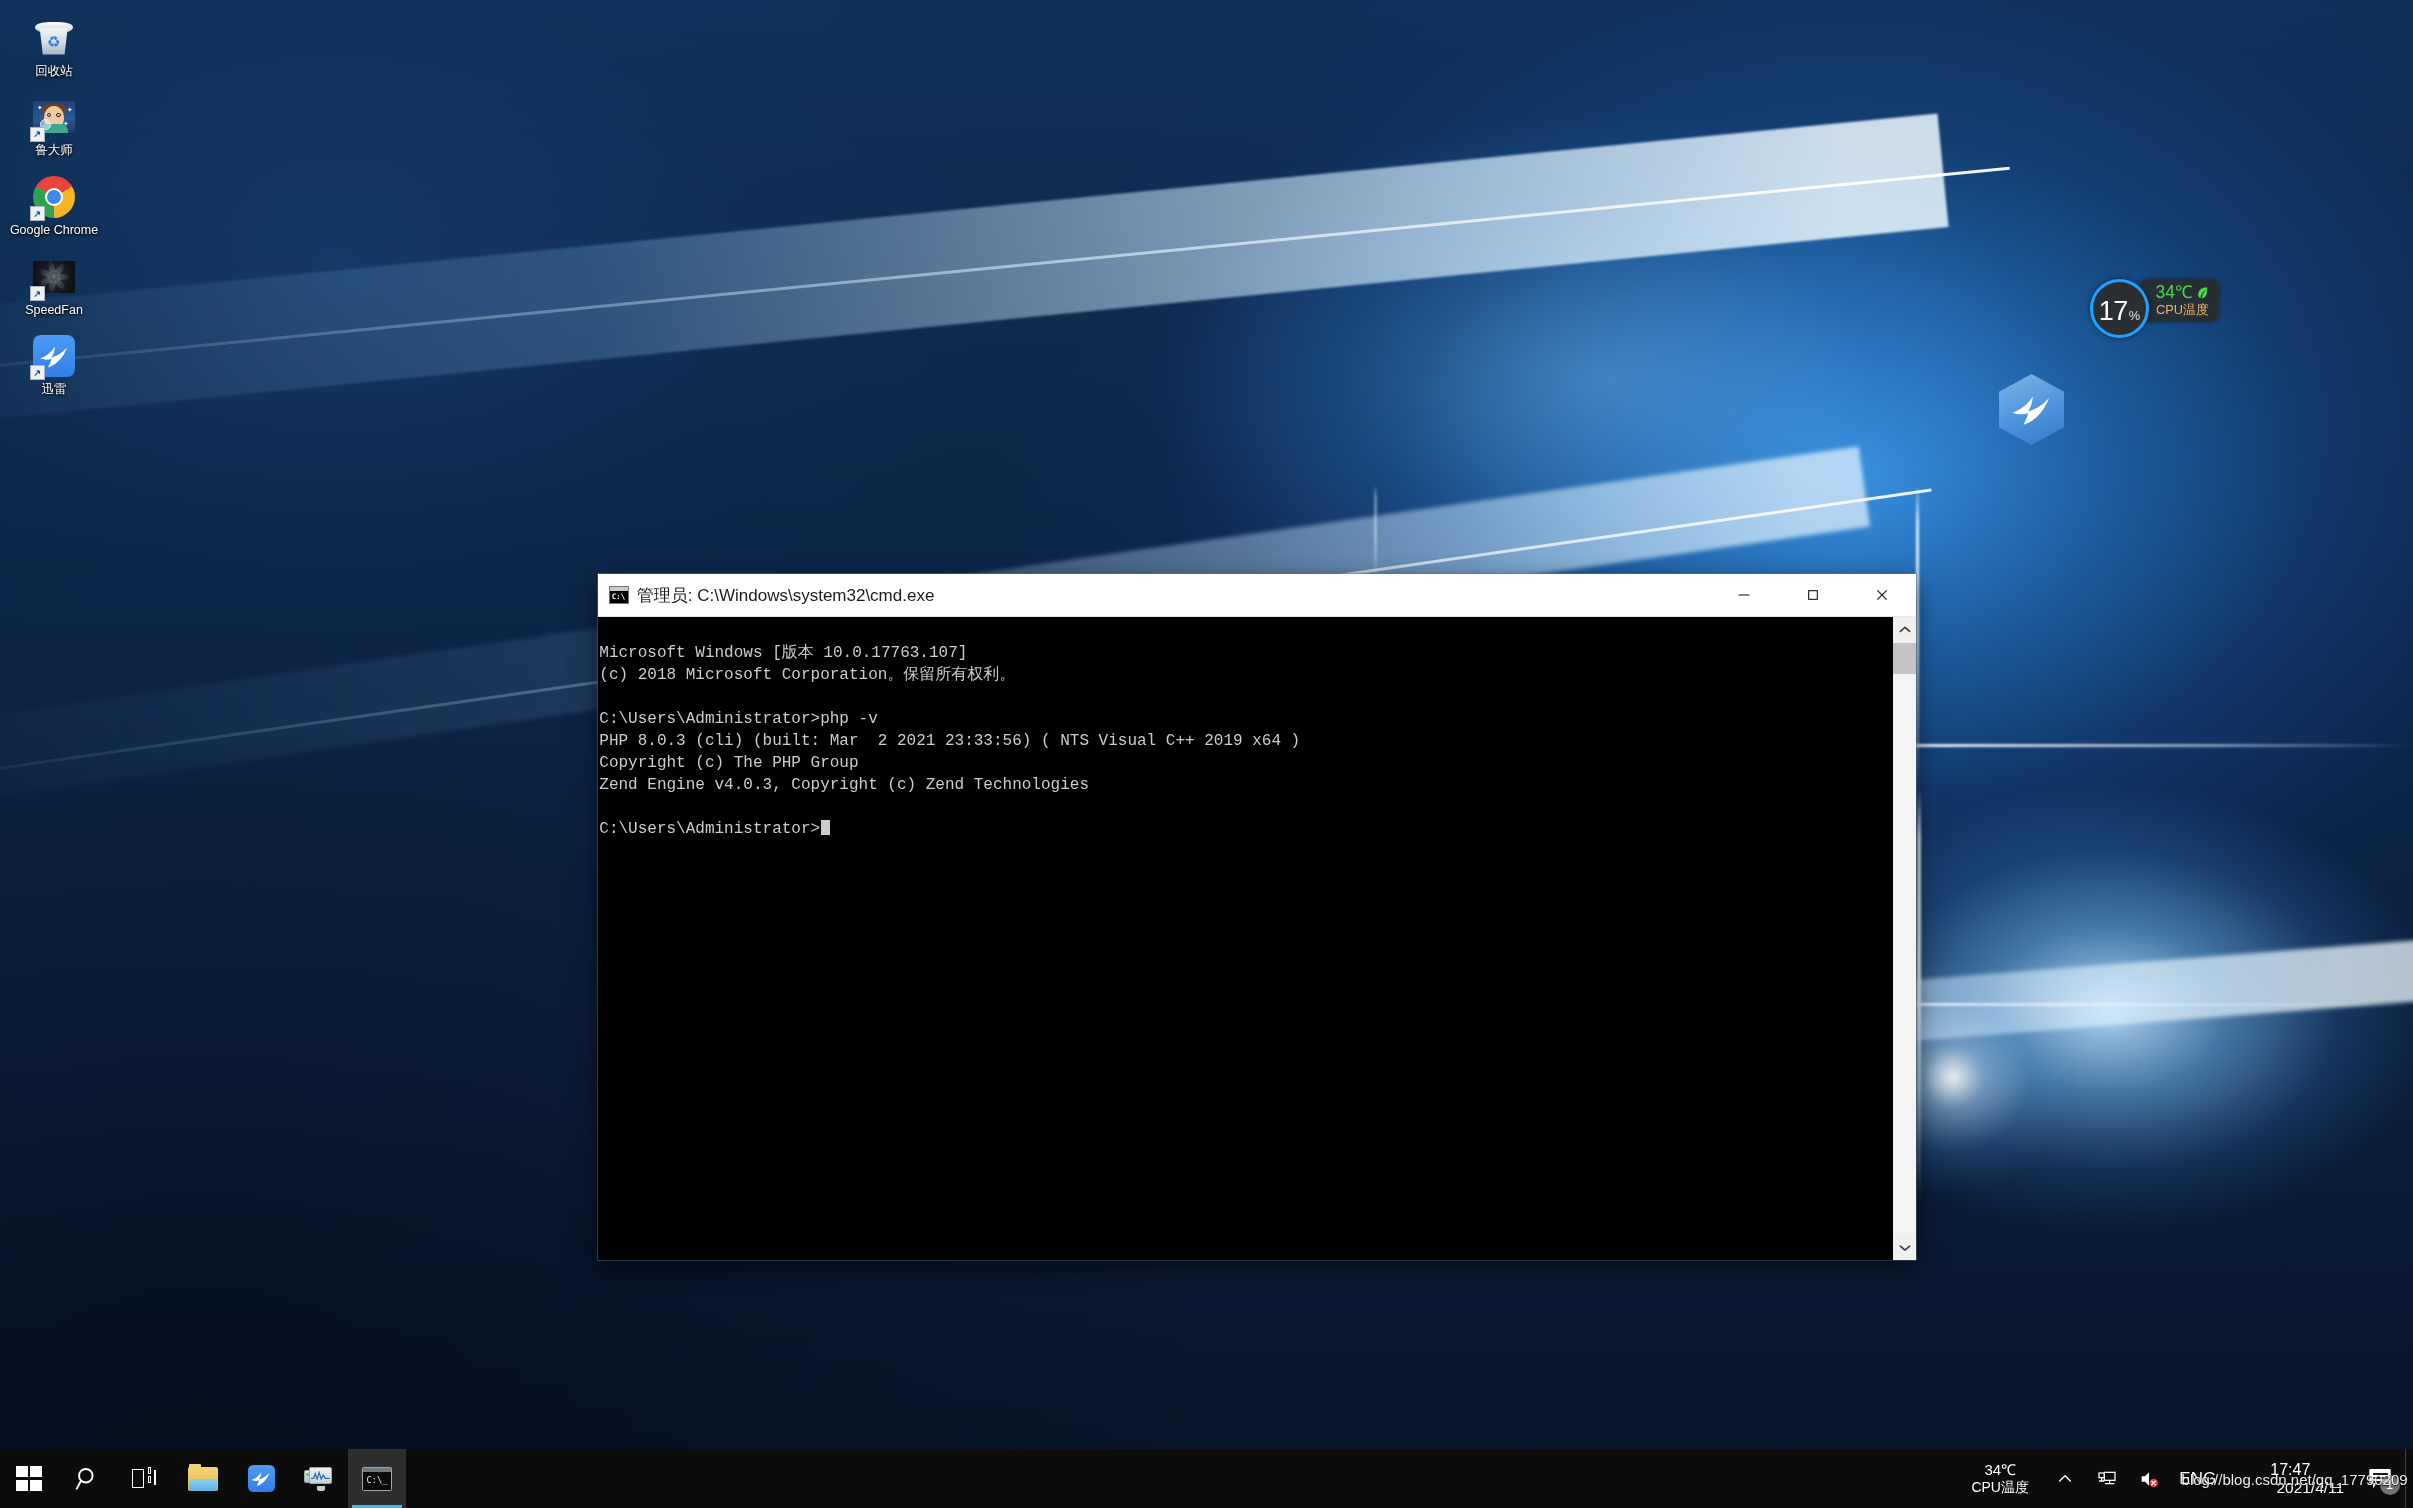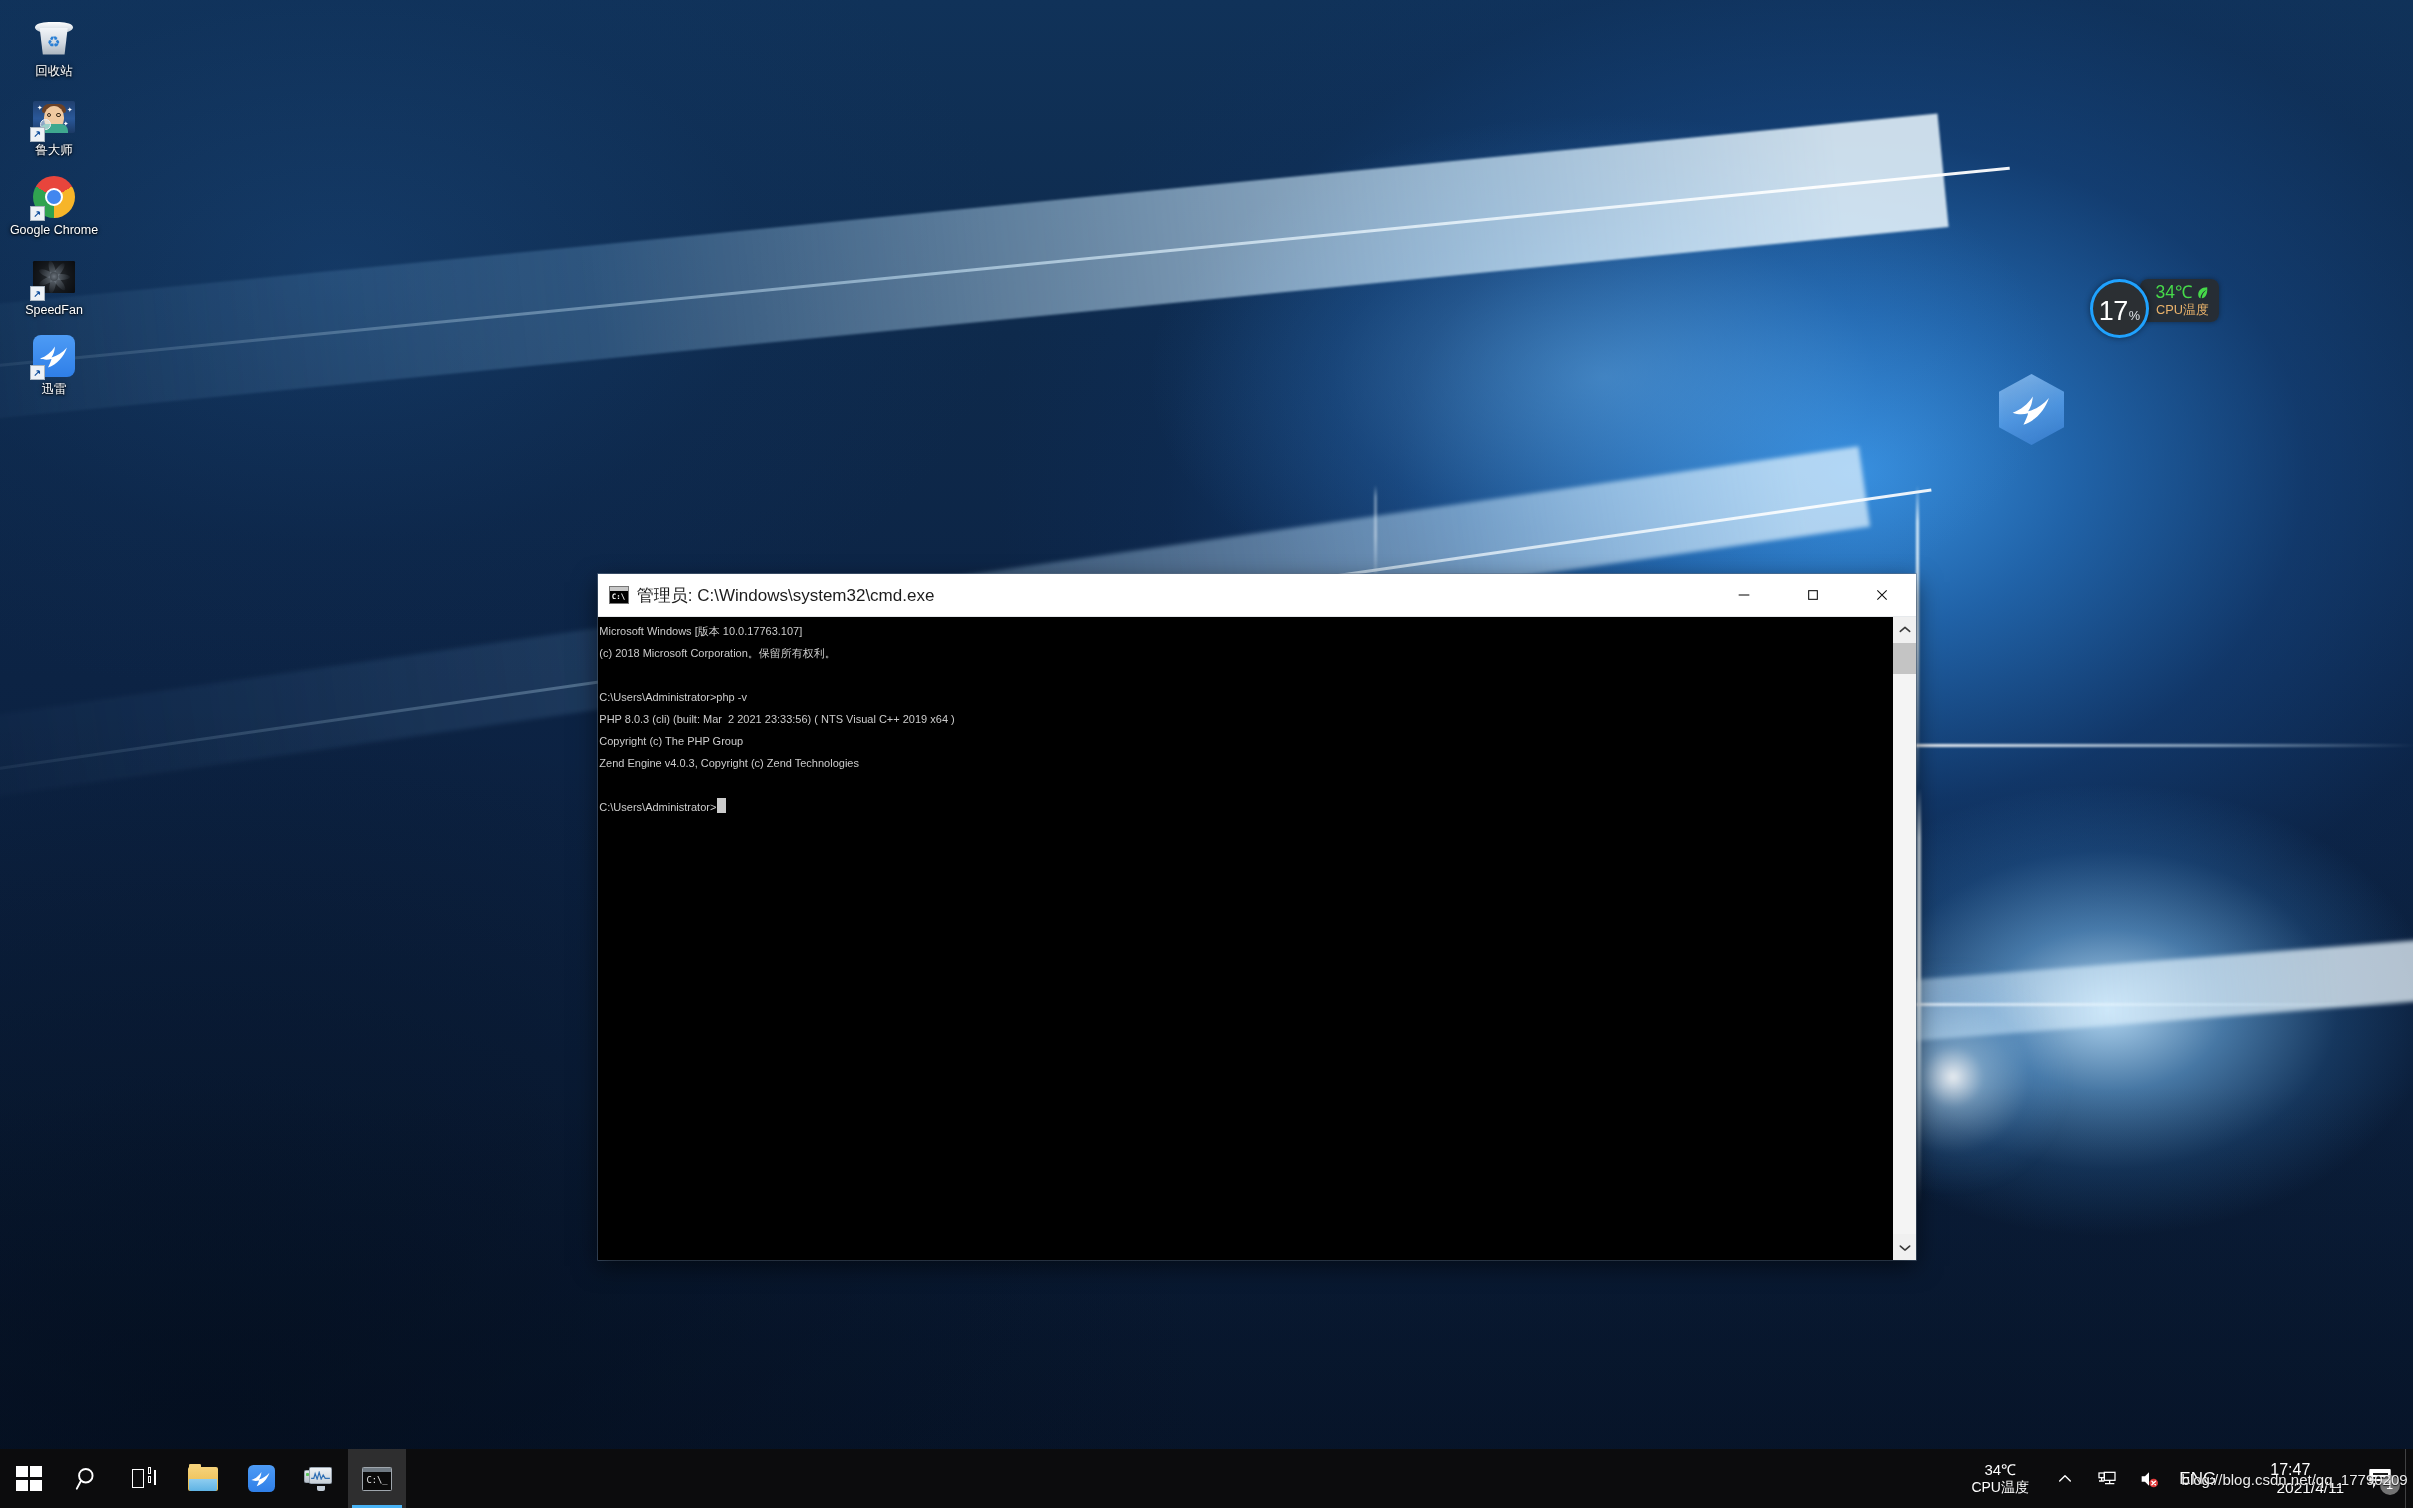--- a/index.html
+++ b/index.html
@@ -310,23 +310,23 @@
     color:#101010;
   }
   #cmd-winbtns .wbtn svg { width:16px; height:16px; }
 
   #cmd-body { flex:1 1 auto; display:flex; min-height:0; background:#000; }
   #cmd-console {
     flex:1 1 auto; background:#000000; overflow:hidden;
     padding:2.7px 0 0 1.3px;
   }
   #cmd-console pre {
-    font-family:Liberation Sans, sans-serif;
-    font-size:11px; line-height:22px;
-    color:#cccccc; white-space:pre; letter-spacing:0px;
+    font-family:Liberation Mono, monospace;
+    font-size:16px; line-height:22px;
+    color:#cccccc; white-space:pre; letter-spacing:0px;margin-top:22px;
   }
   #cmd-console .cursor {
     display:inline-block; width:8.8px; height:15px;
     background:#cccccc; vertical-align:-2px; margin-left:0.7px;
   }
   
   #cmd-scrollbar {
     width:24px; flex:0 0 auto; background:#f0f0f0;
     display:flex; flex-direction:column; border-left:0.7px solid #000;
   }

